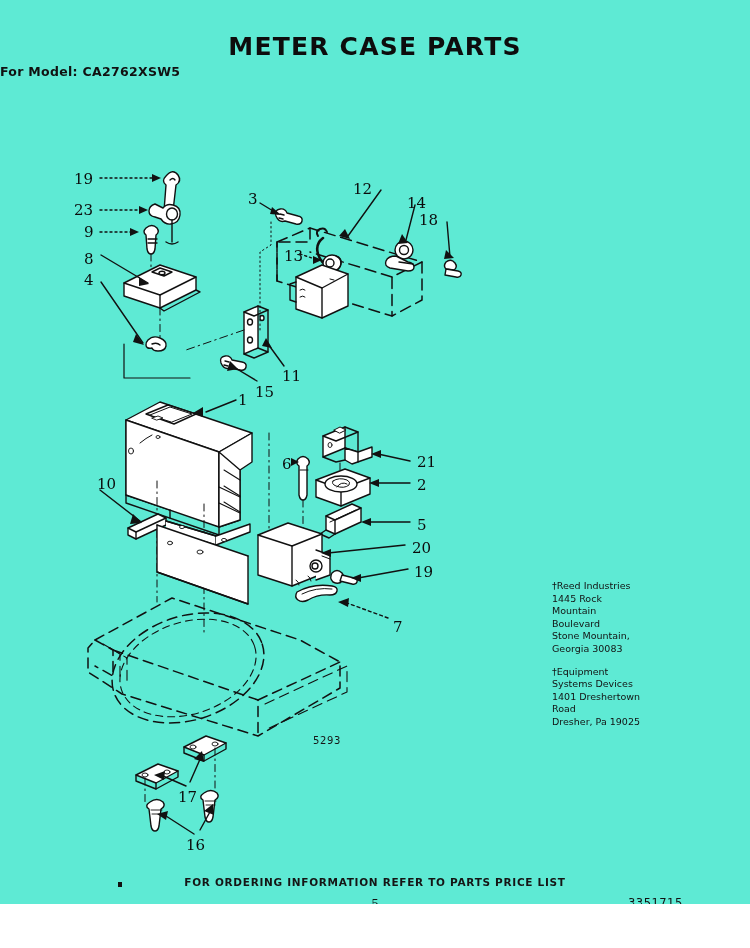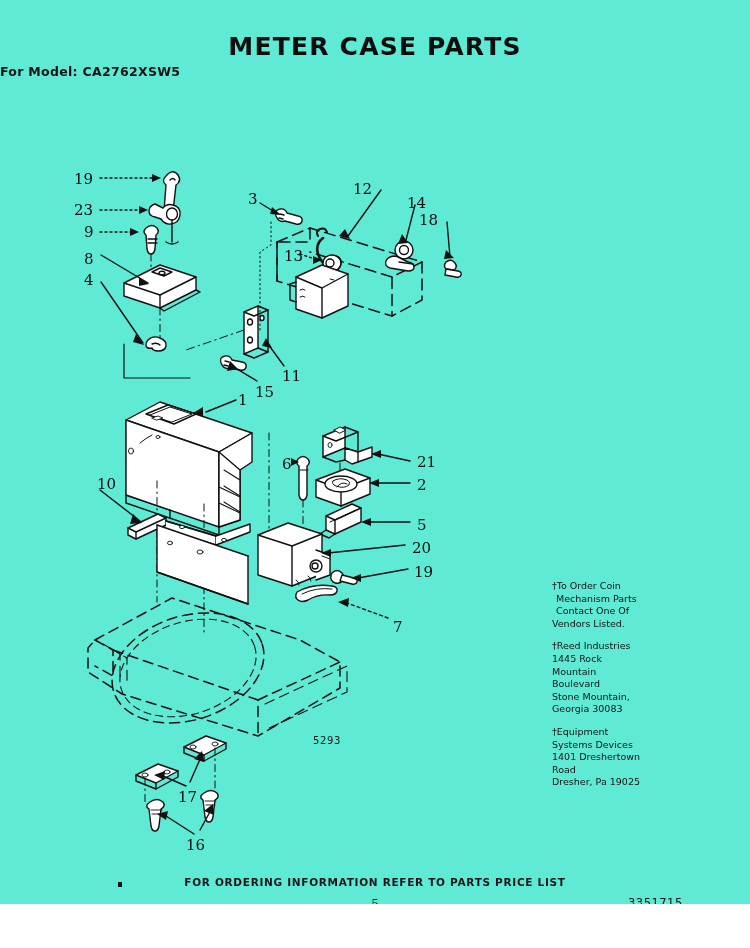--- a/index.html
+++ b/index.html
@@ -488,26 +488,20 @@
       <div class="callout" style="left: 412px; top: 541px;">20</div>
       <div class="callout" style="left: 414px; top: 565px;">19</div>
       <div class="callout" style="left: 84px; top: 477px; margin-left: 13px;">10</div>
       <div class="callout" style="left: 393px; top: 620px;">7</div>
       <div class="callout" style="left: 178px; top: 790px;">17</div>
       <div class="callout" style="left: 186px; top: 838px;">16</div>
     </div>
 
   <div id="vendor-notes">
       <div class="vendor-block">
-        <div>†To Order Coin</div>
-        <div class="indent1">Mechanism Parts</div>
-        <div class="indent1">Contact One Of</div>
-        <div>Vendors Listed.</div>
-      </div>
-      <div class="vendor-block">
         <div>†Reed Industries</div>
         <div>1445 Rock</div>
         <div>Mountain</div>
         <div>Boulevard</div>
         <div>Stone Mountain,</div>
         <div>Georgia 30083</div>
       </div>
       <div class="vendor-block">
         <div>†Equipment</div>
         <div>Systems Devices</div>

